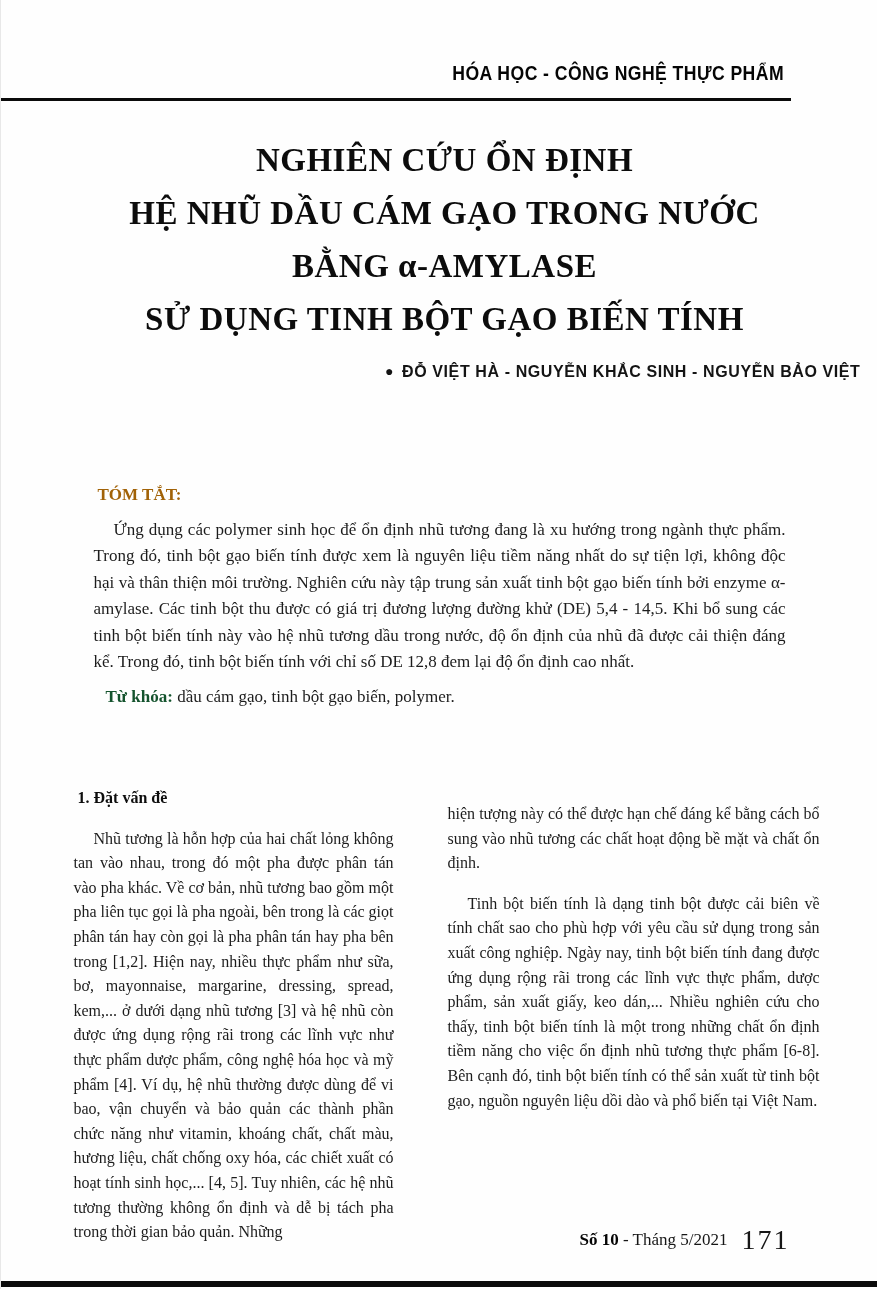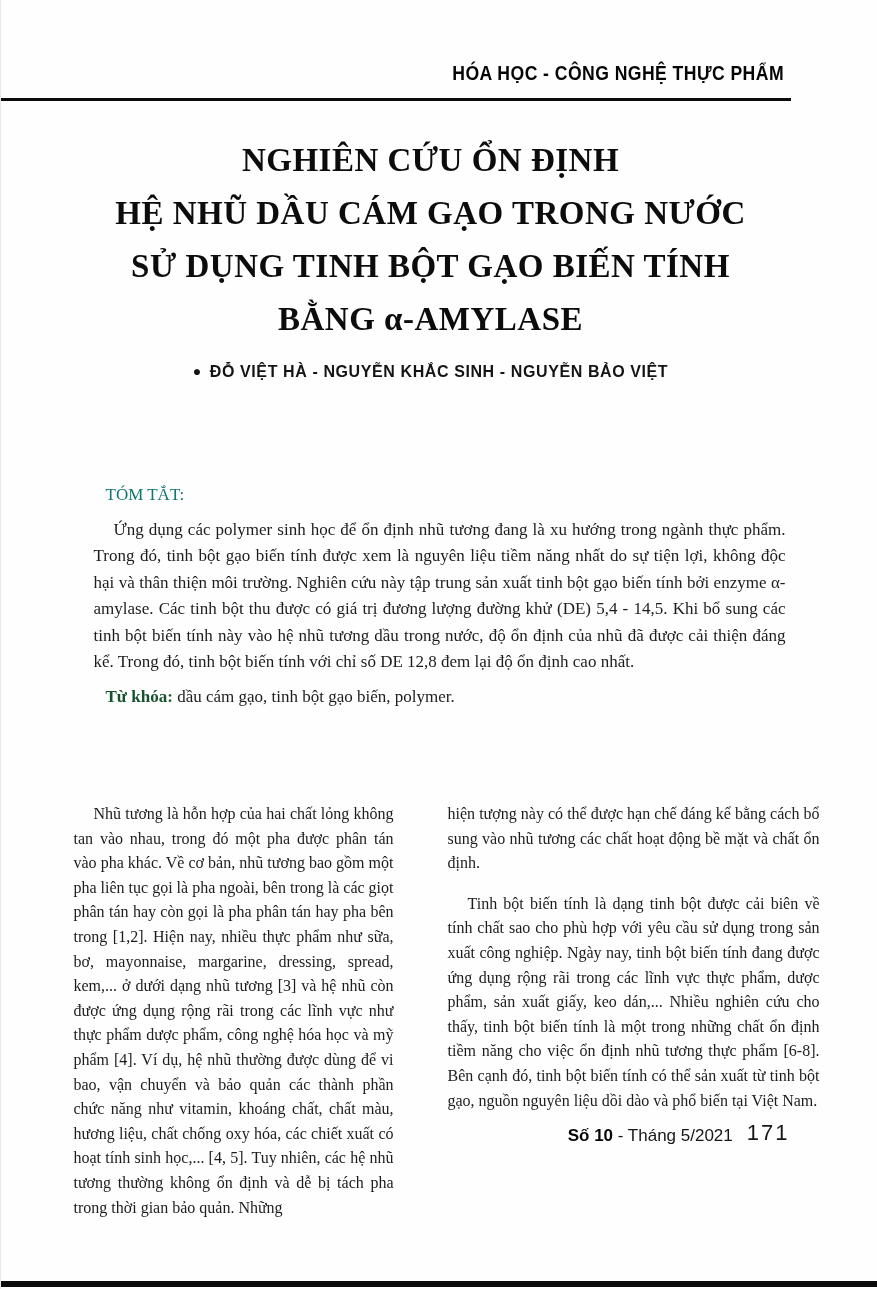--- a/index.html
+++ b/index.html
@@ -22,93 +22,94 @@
   }
   .header-rule{
     position:absolute;top:98px;left:0;
     width:790px;height:3px;background:#0b0b0b;
   }
   
   .article-title{
     position:absolute;top:134px;left:0;width:860px;
     text-align:center;
     font-weight:bold;font-size:33px;line-height:53px;
-    color:#0c0c0c;letter-spacing:0.5px;
+    color:#0c0c0c;letter-spacing:0.5px;padding-left:14px;
   }
   
   .authors-line{
     position:absolute;top:363px;left:0;width:860px;
-    text-align:center;
+    text-align:right;
     font-family:"Liberation Sans", sans-serif;
     font-weight:bold;font-size:16px;color:#141414;
     letter-spacing:0.6px;
   }
   .author-bullet{font-size:14px;margin-right:8px;position:relative;top:-1px;}
   
   .abstract-section{
     position:absolute;top:482px;left:85px;width:708px;
     font-size:17px;line-height:26.5px;
   }
-  .abstract-heading{font-weight:normal;margin:0 0 1px 20px;color:#0f766e;}
+  .abstract-heading{font-weight:bold;margin:0 0 1px 12px;color:#a16207;}
   .abstract-text{margin:8px;text-indent:20px;text-align:justify;}
   .keywords-line{margin:0;text-indent:20px;text-align:justify;}
   .bold{font-weight:bold;color:#14532d;}
   
   .body-cols{
     position:absolute;top:786px;left:57px;width:778px;
     display:flex;gap:22px;
     font-size:16px;line-height:24.6px;
   }
   .col-left{width:352px;flex:0 0 352px;}
   .col-right{width:404px;flex:0 0 404px;}
   .section-heading{font-weight:bold;margin:0 0 1px 0;text-indent:20px;color:#0d0d0d;}
   .body-par{margin:16px;text-align:justify;text-indent:20px;}
   .body-par.no-indent{text-indent:0;}
   .body-par + .body-par{margin-top:4px;}
   
   .page-footer{
-    position:absolute;top:1120px;right:87px;
-    font-family:Liberation Sans, sans-serif;
+    position:absolute;top:1224px;right:87px;
+    font-family:Liberation Serif, serif;
     font-size:17px;color:#161616;
-    display:flex;align-items:flex-end;white-space:pre;
+    display:flex;align-items:center;white-space:pre;
   }
   .footer-issue{font-weight:bold;color:#050505;}
-  .footer-page-number{font-size:22px;margin-left:14px;letter-spacing:2px;}
+  .footer-page-number{font-size:28px;margin-left:14px;letter-spacing:2px;}
   .bottom-rule{
     position:absolute;left:0;top:1281px;width:877px;height:6px;background:#0b0b0b;
   }
 </style>
 </head>
 <body>
 
 <div class="page">
 
   <div class="journal-header">HÓA HỌC - CÔNG NGHỆ THỰC PHẨM</div>
 
   <div class="header-rule"></div>
 
   <div class="article-title">
     <div>NGHIÊN CỨU ỔN ĐỊNH</div>
     <div>HỆ NHŨ DẦU CÁM GẠO TRONG NƯỚC</div>
+    <div>BẰNG α-AMYLASE</div>
     <div>SỬ DỤNG TINH BỘT GẠO BIẾN TÍNH</div>
-    <div>BẰNG α-AMYLASE</div>
   </div>
 
   <div class="authors-line">
     <span class="author-bullet">●</span><span>ĐỖ VIỆT HÀ - NGUYỄN KHẮC SINH -  NGUYỄN BẢO VIỆT</span>
   </div>
 
   <div class="abstract-section">
     <p class="abstract-heading">TÓM TẮT:</p>
     <p class="abstract-text">Ứng dụng các polymer sinh học để ổn định nhũ tương đang là xu hướng trong ngành thực phẩm. Trong đó, tinh bột gạo biến tính được xem là nguyên liệu tiềm năng nhất do sự tiện lợi, không độc hại và thân thiện môi trường. Nghiên cứu này tập trung sản xuất tinh bột gạo biến tính bởi enzyme α-amylase. Các tinh bột thu được có giá trị đương lượng đường khử (DE) 5,4 - 14,5. Khi bổ sung các tinh bột biến tính này vào hệ nhũ tương dầu trong nước, độ ổn định của nhũ đã được cải thiện đáng kể. Trong đó, tinh bột biến tính với chỉ số DE 12,8 đem lại độ ổn định cao nhất.</p>
     <p class="keywords-line"><span class="bold">Từ khóa:</span><span> dầu cám gạo, tinh bột gạo biến, polymer.</span></p>
   </div>
 
   <div class="body-cols">
     <div class="col-left">
+      <p class="section-heading">1. Đặt vấn đề</p>
       <p class="body-par">Nhũ tương là hỗn hợp của hai chất lỏng không tan vào nhau, trong đó một pha được phân tán vào pha khác. Về cơ bản, nhũ tương bao gồm một pha liên tục gọi là pha ngoài, bên trong là các giọt phân tán hay còn gọi là pha phân tán hay pha bên trong [1,2]. Hiện nay, nhiều thực phẩm như sữa, bơ, mayonnaise, margarine, dressing, spread, kem,... ở dưới dạng nhũ tương [3] và hệ nhũ còn được ứng dụng rộng rãi trong các lĩnh vực như thực phẩm dược phẩm, công nghệ hóa học và mỹ phẩm [4]. Ví dụ, hệ nhũ thường được dùng để vi bao, vận chuyển và bảo quản các thành phần chức năng như vitamin, khoáng chất, chất màu, hương liệu, chất chống oxy hóa, các chiết xuất có hoạt tính sinh học,... [4, 5]. Tuy nhiên, các hệ nhũ tương thường không ổn định và dễ bị tách pha trong thời gian bảo quản. Những</p>
     </div>
     <div class="col-right">
       <p class="body-par no-indent">hiện tượng này có thể được hạn chế đáng kể bằng cách bổ sung vào nhũ tương các chất hoạt động bề mặt và chất ổn định.</p>
       <p class="body-par">Tinh bột biến tính là dạng tinh bột được cải biên về tính chất sao cho phù hợp với yêu cầu sử dụng trong sản xuất công nghiệp. Ngày nay, tinh bột biến tính đang được ứng dụng rộng rãi trong các lĩnh vực thực phẩm, dược phẩm, sản xuất giấy, keo dán,... Nhiều nghiên cứu cho thấy, tinh bột biến tính là một trong những chất ổn định tiềm năng cho việc ổn định nhũ tương thực phẩm [6-8]. Bên cạnh đó, tinh bột biến tính có thể sản xuất từ tinh bột gạo, nguồn nguyên liệu dồi dào và phổ biến tại Việt Nam.</p>
     </div>
   </div>
 
   <div class="page-footer">
     <span class="footer-issue">Số 10</span><span> - Tháng 5/2021</span><span class="footer-page-number">171</span>

